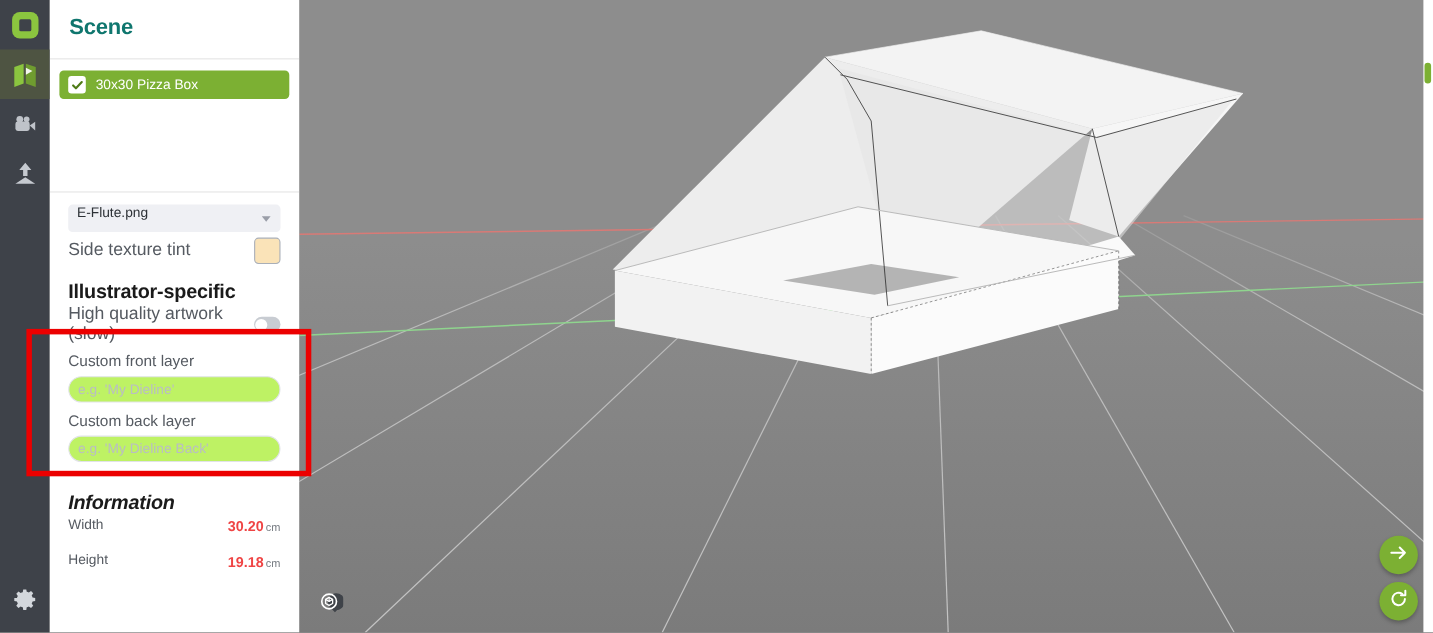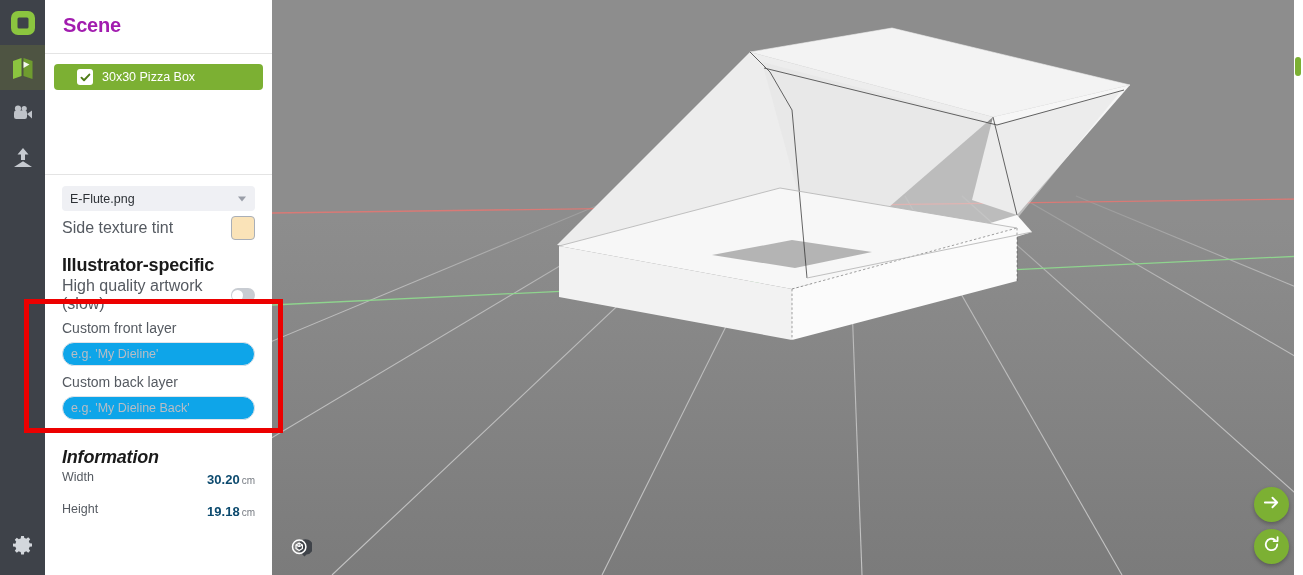--- a/index.html
+++ b/index.html
@@ -22,43 +22,43 @@
   .rail-btn.active { background:#4e5442; }
   .rail-btn svg { display:block; }
   #rail-gear { position:absolute; left:0; bottom:8px; }
 
   
   #left-panel {
     position:absolute; left:45px; top:0; width:227px; height:575px;
     background:#ffffff; z-index:20; overflow:hidden;
   }
   #panel-title {
-    font-size:20px; font-weight:bold; color:#a21caf;
+    font-size:20px; font-weight:bold; color:#0f766e;
     padding:14px 0 0 18px; letter-spacing:-0.2px;
   }
   .divider { height:1px; background:#e4e4e4; margin-top:16px; }
 
   #scene-list { padding:10px 9px 0 9px; height:104px; }
   #scene-item {
     background:#7cb033; border-radius:4px; height:26px;
-    display:flex; align-items:center; padding:0 23px; gap:9px;
+    display:flex; align-items:center; padding:0 8px; gap:9px;
     cursor:pointer;
   }
   #scene-checkbox {
     width:16px; height:16px; background:#fff; border-radius:3px;
     display:flex; align-items:center; justify-content:center; flex:0 0 auto;
   }
   #scene-checkbox svg { display:block; }
   #scene-label { color:#fff; font-size:12.5px; }
 
   .panel-body { padding:0 17px; }
 
   #texture-select {
     margin-top:11px; height:25px; background:#eff0f4; border-radius:4px;
-    display:flex; align-items:center; padding:0 8px;
+    display:flex; align-items:flex-start; padding:0 8px;
     font-size:12.5px; color:#2d3136; position:relative; cursor:pointer;
   }
   #texture-select .caret {
     position:absolute; right:9px; top:50%; transform:translateY(-50%);
     width:0; height:0; border-left:4px solid transparent;
     border-right:4px solid transparent; border-top:5px solid #9a9ea8;
   }
 
   .row {
     display:flex; align-items:center; justify-content:space-between;
@@ -81,29 +81,29 @@
     position:relative; cursor:pointer;
   }
   .toggle .knob {
     position:absolute; left:1.5px; top:1.5px; width:11px; height:11px;
     background:#fff; border-radius:50%;
   }
 
   .field-label { font-size:14px; color:#555a61; margin-top:8px; }
   .text-input {
     width:100%; height:24px; margin-top:6px;
-    border:1px solid #e1e3e8; border-radius:12px; background:#0ea5e9;
+    border:1px solid #e1e3e8; border-radius:12px; background:#bef264;
     padding:0 8px; font-size:12.5px; color:#3a3f45;
     font-family:"Liberation Sans", sans-serif; outline:none;
   }
   .text-input::placeholder { color:#b9bdc4; }
 
   .info-row { display:flex; align-items:flex-start; justify-content:space-between; height:32px; }
   .info-key { font-size:12.5px; color:#555a61; }
-  .info-val { font-size:13px; color:#0c4a6e; font-weight:bold; }
+  .info-val { font-size:13px; color:#ef4444; font-weight:bold; }
   .info-unit { font-size:10px; color:#767b82; font-weight:normal; margin-left:2px; }
 
   
   #panel-scrollbar {
     position:absolute; right:0; top:0; width:9px; height:575px;
     background:#ffffff; z-index:21;
   }
   #panel-scroll-thumb {
     position:absolute; left:1px; top:57px; width:6px; height:19px;
     background:#7cb033; border-radius:3px; cursor:pointer;

